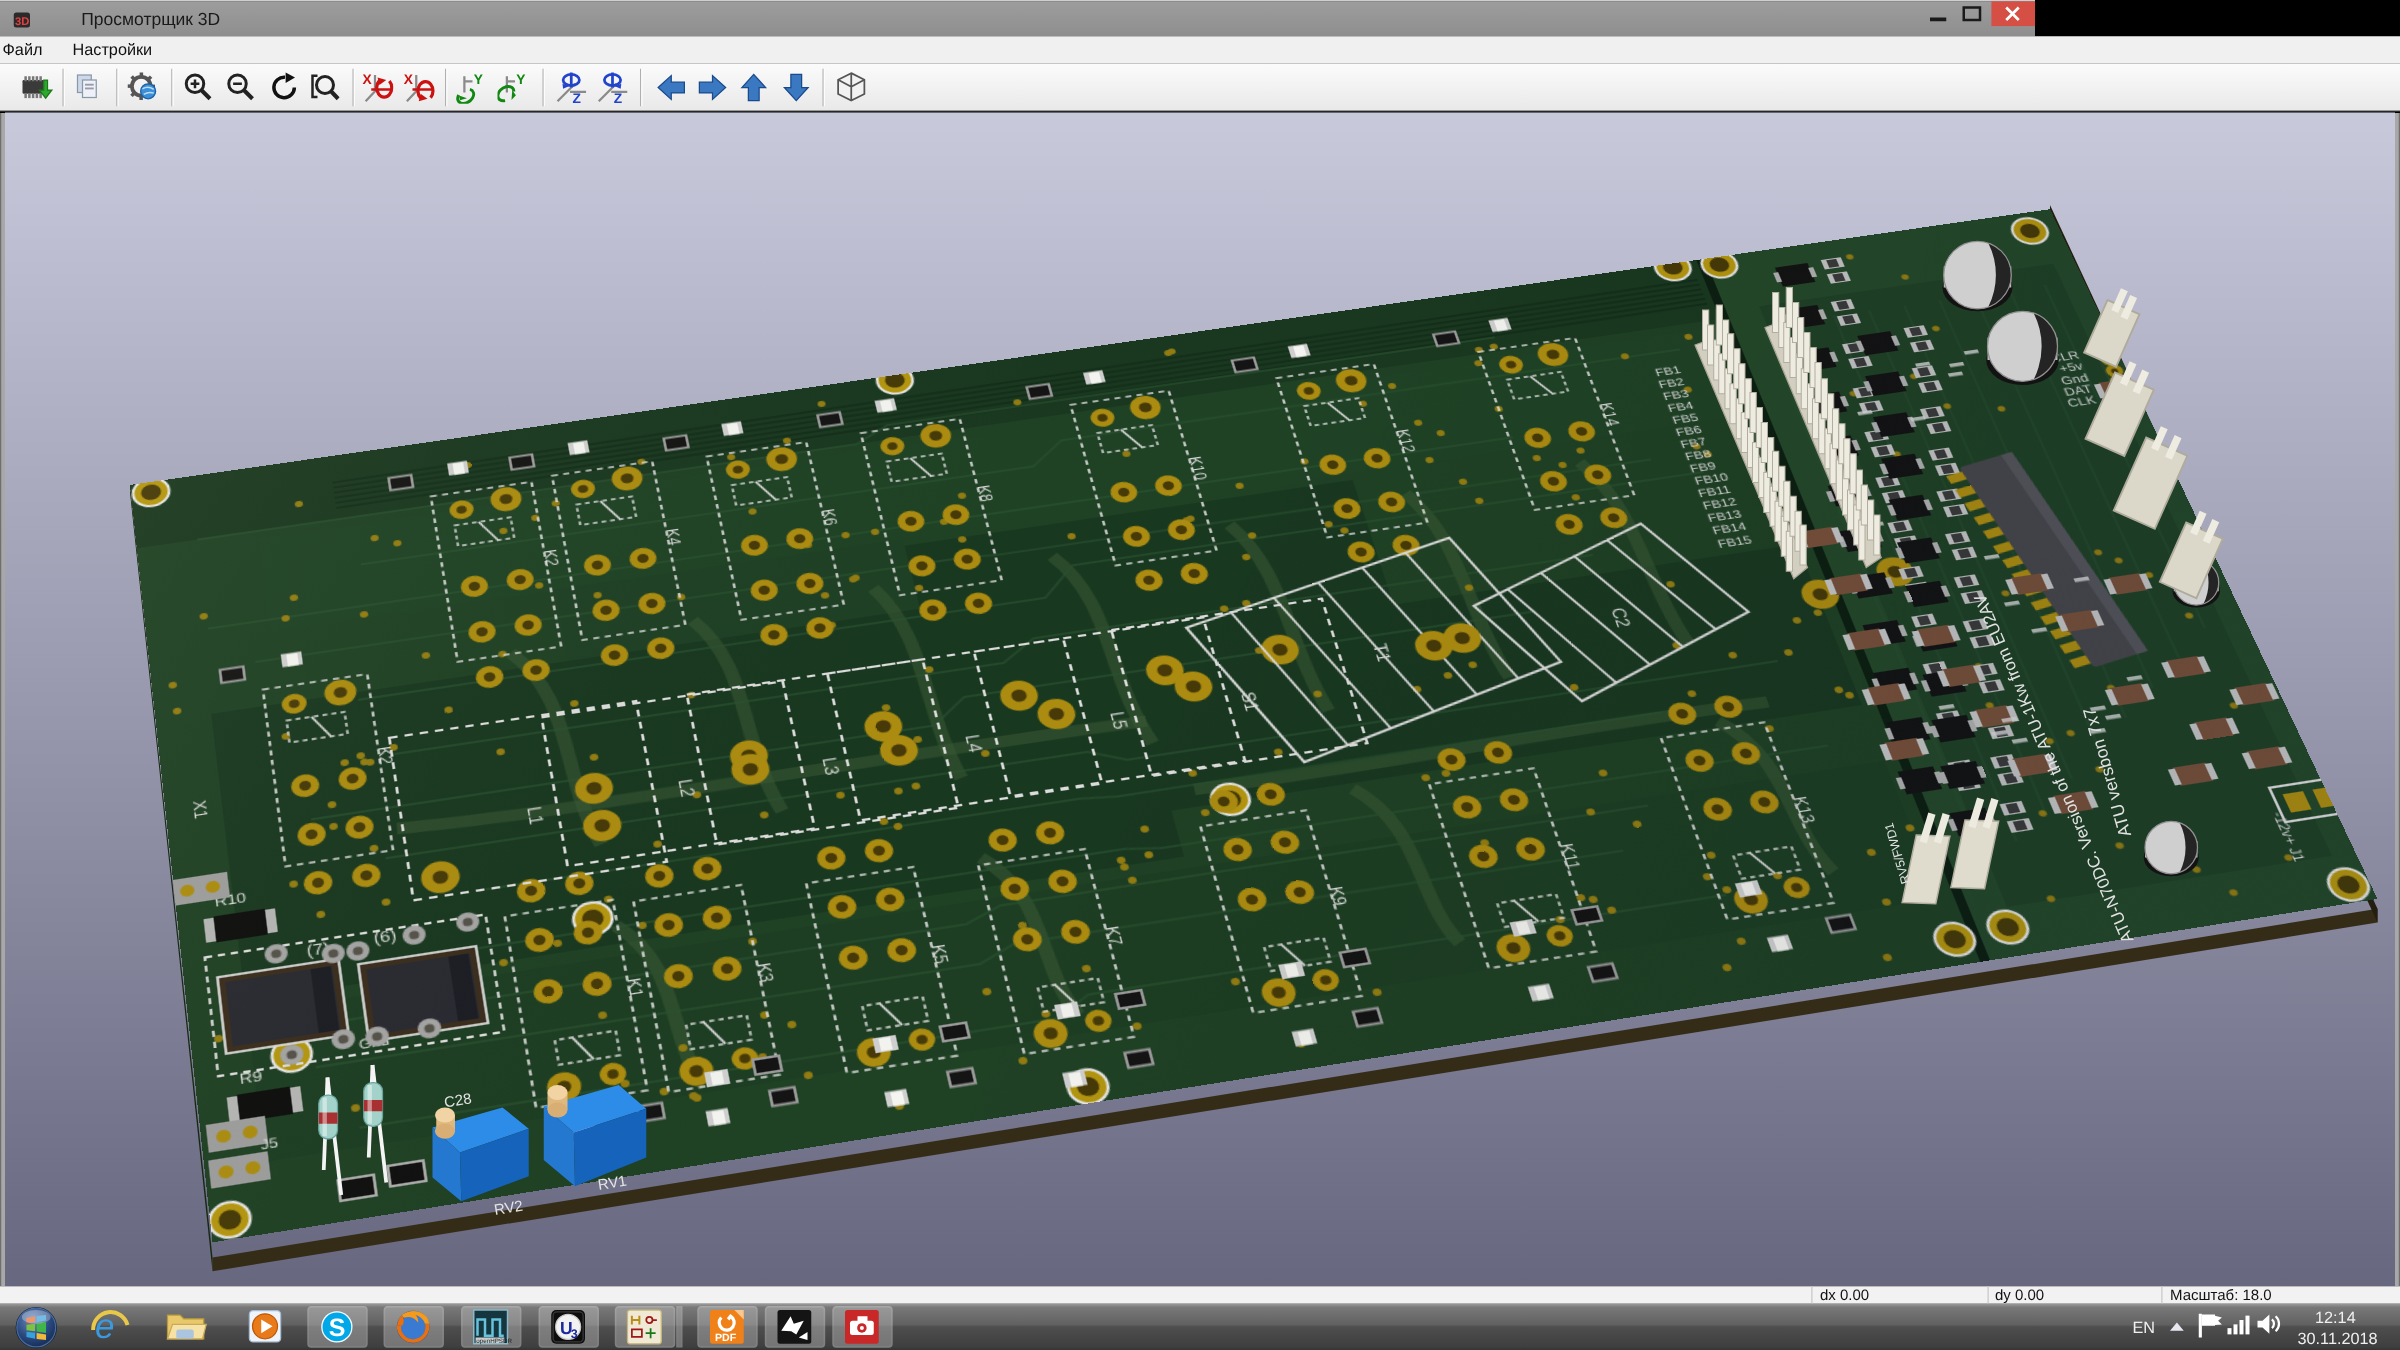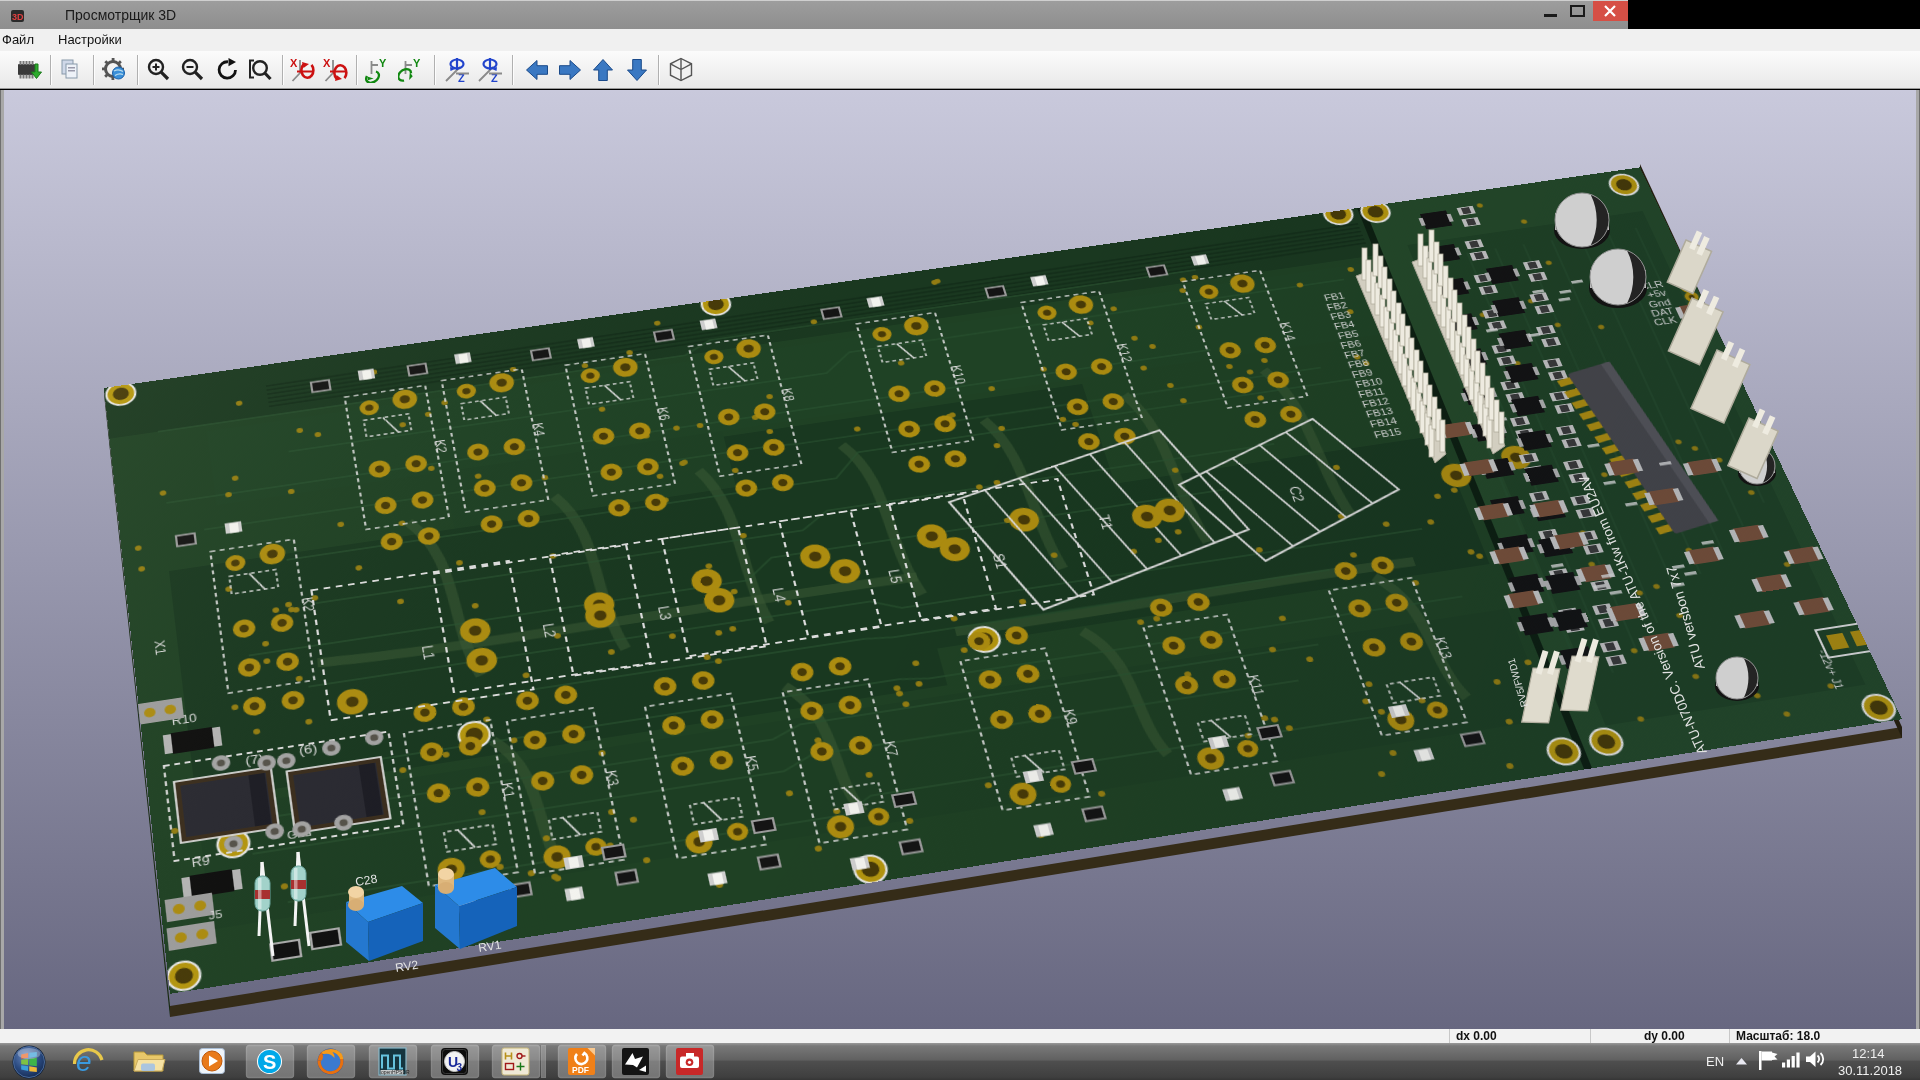--- a/index.html
+++ b/index.html
@@ -4,21 +4,21 @@
 body { width:1920px; height:1080px; overflow:hidden; font-family:"Liberation Sans",sans-serif; background:#000; }
 .titlebar { position:absolute; left:0; top:0; width:1628px; height:29px; background:linear-gradient(#9d9d9d,#8e8e8e); border-top:1px solid #cfcfcf; }
 .titlebar .txt { position:absolute; left:31px; top:6px; font-size:14px; color:#1a1a1a;margin-left:34px; }
 .menubar { position:absolute; left:0; top:29px; width:1920px; height:22px; background:#f0f0f0; font-size:13px; color:#111; }
 .menubar span { position:absolute; top:3px; }
 .toolbar { position:absolute; left:0; top:51px; width:1920px; height:38px; background:linear-gradient(#fbfbfb,#e9e9e9); border-bottom:1px solid #9a9a9a; }
 .viewport { position:absolute; left:4px; top:90px; width:1912px; height:939px; background:linear-gradient(#c9c9dc, #676780); overflow:hidden; }
 .frameL { position:absolute; left:0; top:90px; width:4px; height:939px; background:#a8a8a8; border-left:1px solid #6f6f6f; }
 .frameR { position:absolute; right:0; top:90px; width:4px; height:939px; background:#a8a8a8; border-right:1px solid #6f6f6f; }
 .statusbar { position:absolute; left:0; top:1029px; width:1920px; height:14px; background:#f2f2f2; font-size:12px; color:#111; }
-.statusbar span { position:absolute; top:0px;font-weight:bold; }
+.statusbar span { position:absolute; top:0px; }
 .sep { position:absolute; top:0; width:1px; height:14px; background:#c8c8c8; }
 .taskbar { position:absolute; left:0; top:1043px; width:1920px; height:37px; background:linear-gradient(#9a9a9a 0%, #787878 8%, #616161 45%, #4e4e4e 50%, #3f3f3f 92%, #353535 100%); }
 .board { position:absolute; left:0; top:0; width:1500px; height:660px; transform-origin:0 0; transform:matrix3d(1.0662193,-0.14510108,0,2.5806435e-05,0.07006477,0.75494893,0,-0.00018033271,0,0,1,0,100,298,0,1); }
 .wbtn { position:absolute; top:0; height:20px; }
 svg { display:block; }
 text { font-family:"Liberation Sans",sans-serif; }
 </style></head><body>
 <div class="titlebar">
  <svg style="position:absolute;left:10px;top:7px" width="16" height="16">
       <rect x="1" y="2" width="13" height="12" rx="2" fill="#2a2a2a"></rect>
@@ -1738,21 +1738,21 @@
       </g>
     </svg>
 </div>
 <div class="frameL"></div>
 <div class="frameR"></div>
 <div class="statusbar">
  <div class="sep" style="left:1449px"></div>
     <div class="sep" style="left:1590px"></div>
     <div class="sep" style="left:1729px"></div>
  <span style="left:1456px">dx 0.00</span>
-    <span style="left:1644px">dy 0.00</span>
+    <span style="left:1596px">dy 0.00</span>
     <span style="left:1736px">Масштаб: 18.0</span>
 </div>
 <div class="taskbar">
     <svg width="1920" height="37">
 <defs>
         <radialGradient id="orb" cx="0.4" cy="0.3" r="0.9">
           <stop offset="0" stop-color="#6a8ac0"></stop>
           <stop offset="0.5" stop-color="#2a4a80"></stop>
           <stop offset="1" stop-color="#0a1a3a"></stop>
         </radialGradient>

